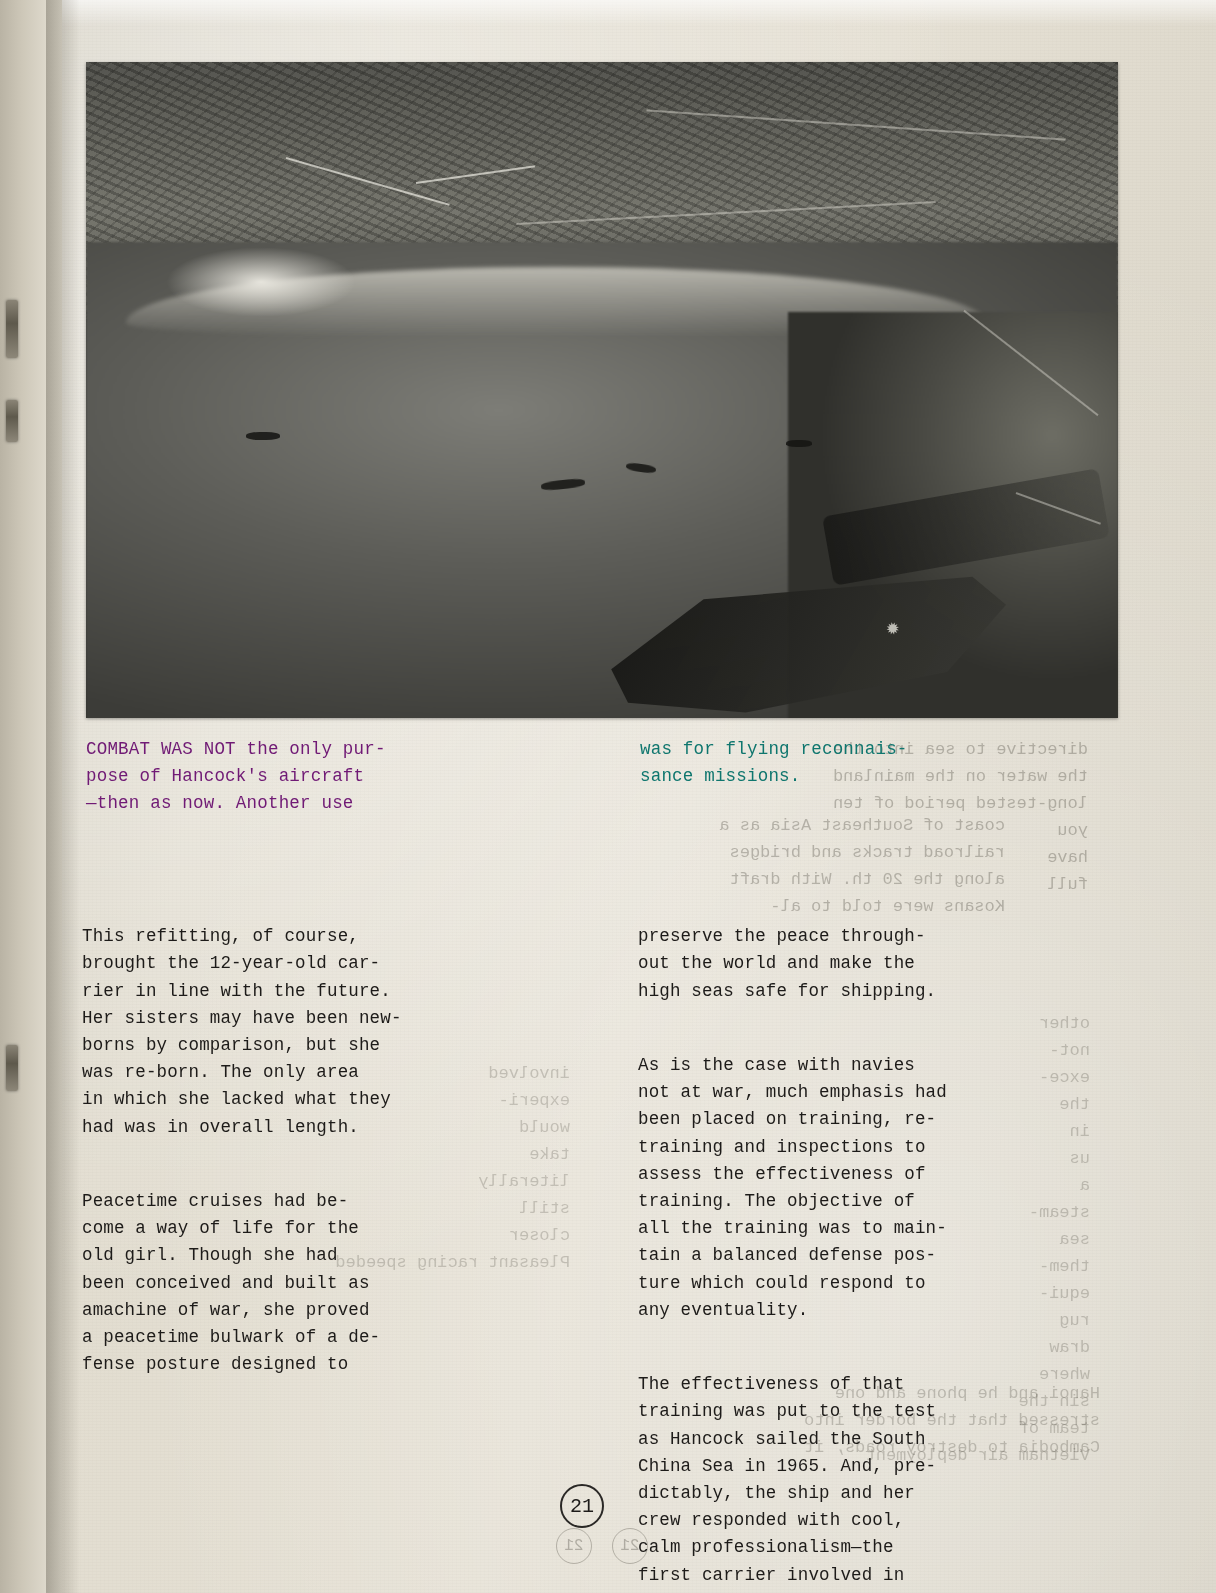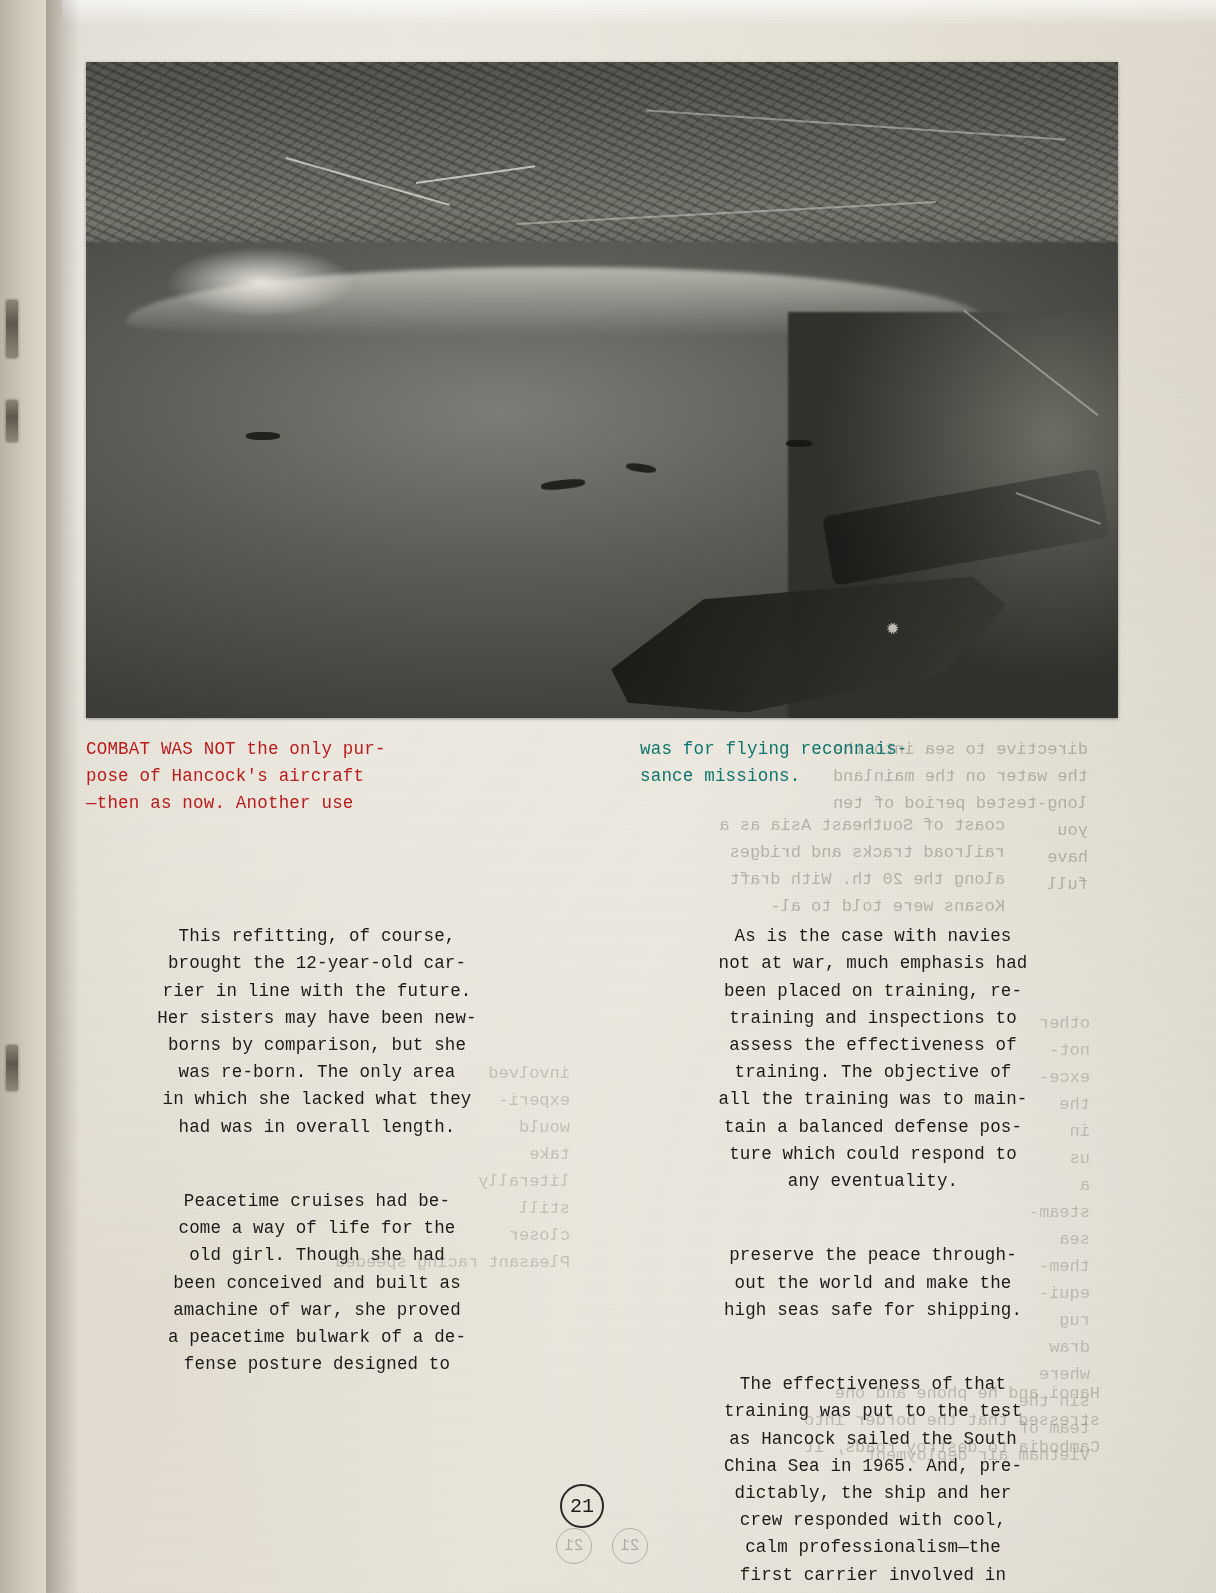--- a/index.html
+++ b/index.html
@@ -162,21 +162,21 @@
     background: rgba(222,220,210,.45);
     height: 2px;
     filter: blur(.6px);
   }
   
   .caption {
     position: absolute;
     left: 86px;
     top: 736px;
     width: 430px;
-    color: #b91c1c;
+    color: #701a75;
     font-size: 17.5px;
     line-height: 27px;
     letter-spacing: .2px;
     white-space: pre-line;
   }
   .caption-right {
     position: absolute;
     left: 640px;
     top: 736px;
     width: 440px;
@@ -201,21 +201,21 @@
     position: absolute;
     left: 638px;
     top: 896px;
     width: 470px;
     color: #1d1b19;
     font-size: 17.5px;
     line-height: 27.2px;
     letter-spacing: .15px;
     white-space: pre-line;
   }
-  .para { margin: 0 0 20px 0; white-space: pre-line; text-align: center; }
+  .para { margin: 0 0 20px 0; white-space: pre-line; }
   .para:last-child { margin-bottom: 0; }
   
   .ghost {
     position: absolute;
     color: rgba(60,56,48,.30);
     font-size: 17px;
     line-height: 27px;
     transform: scaleX(-1);
     white-space: pre-line;
     pointer-events: none;
@@ -352,33 +352,33 @@
     <p class="para">    Peacetime cruises had be-
 come a way of life for the
 old girl.  Though she had
 been conceived and built as
 amachine of war, she proved
 a peacetime bulwark of a de-
 fense posture designed to</p>
   </div>
 
   <div class="col-right">
+    <p class="para">preserve the peace through-
+out the world and make the
+high seas safe for shipping.</p>
     <p class="para">    As is the case with navies
 not at war, much emphasis had
 been placed on training, re-
 training and inspections to
 assess the effectiveness of
 training.  The objective of
 all the training was to main-
 tain a balanced defense pos-
 ture which could respond to
 any eventuality.</p>
-    <p class="para">preserve the peace through-
-out the world and make the
-high seas safe for shipping.</p>
     <p class="para">    The effectiveness of that
 training was put to the test
 as Hancock sailed the South
 China Sea in 1965.  And, pre-
 dictably, the ship and her
 crew responded with cool,
 calm professionalism—the
 first carrier involved in
 Vietnam.</p>
   </div>

